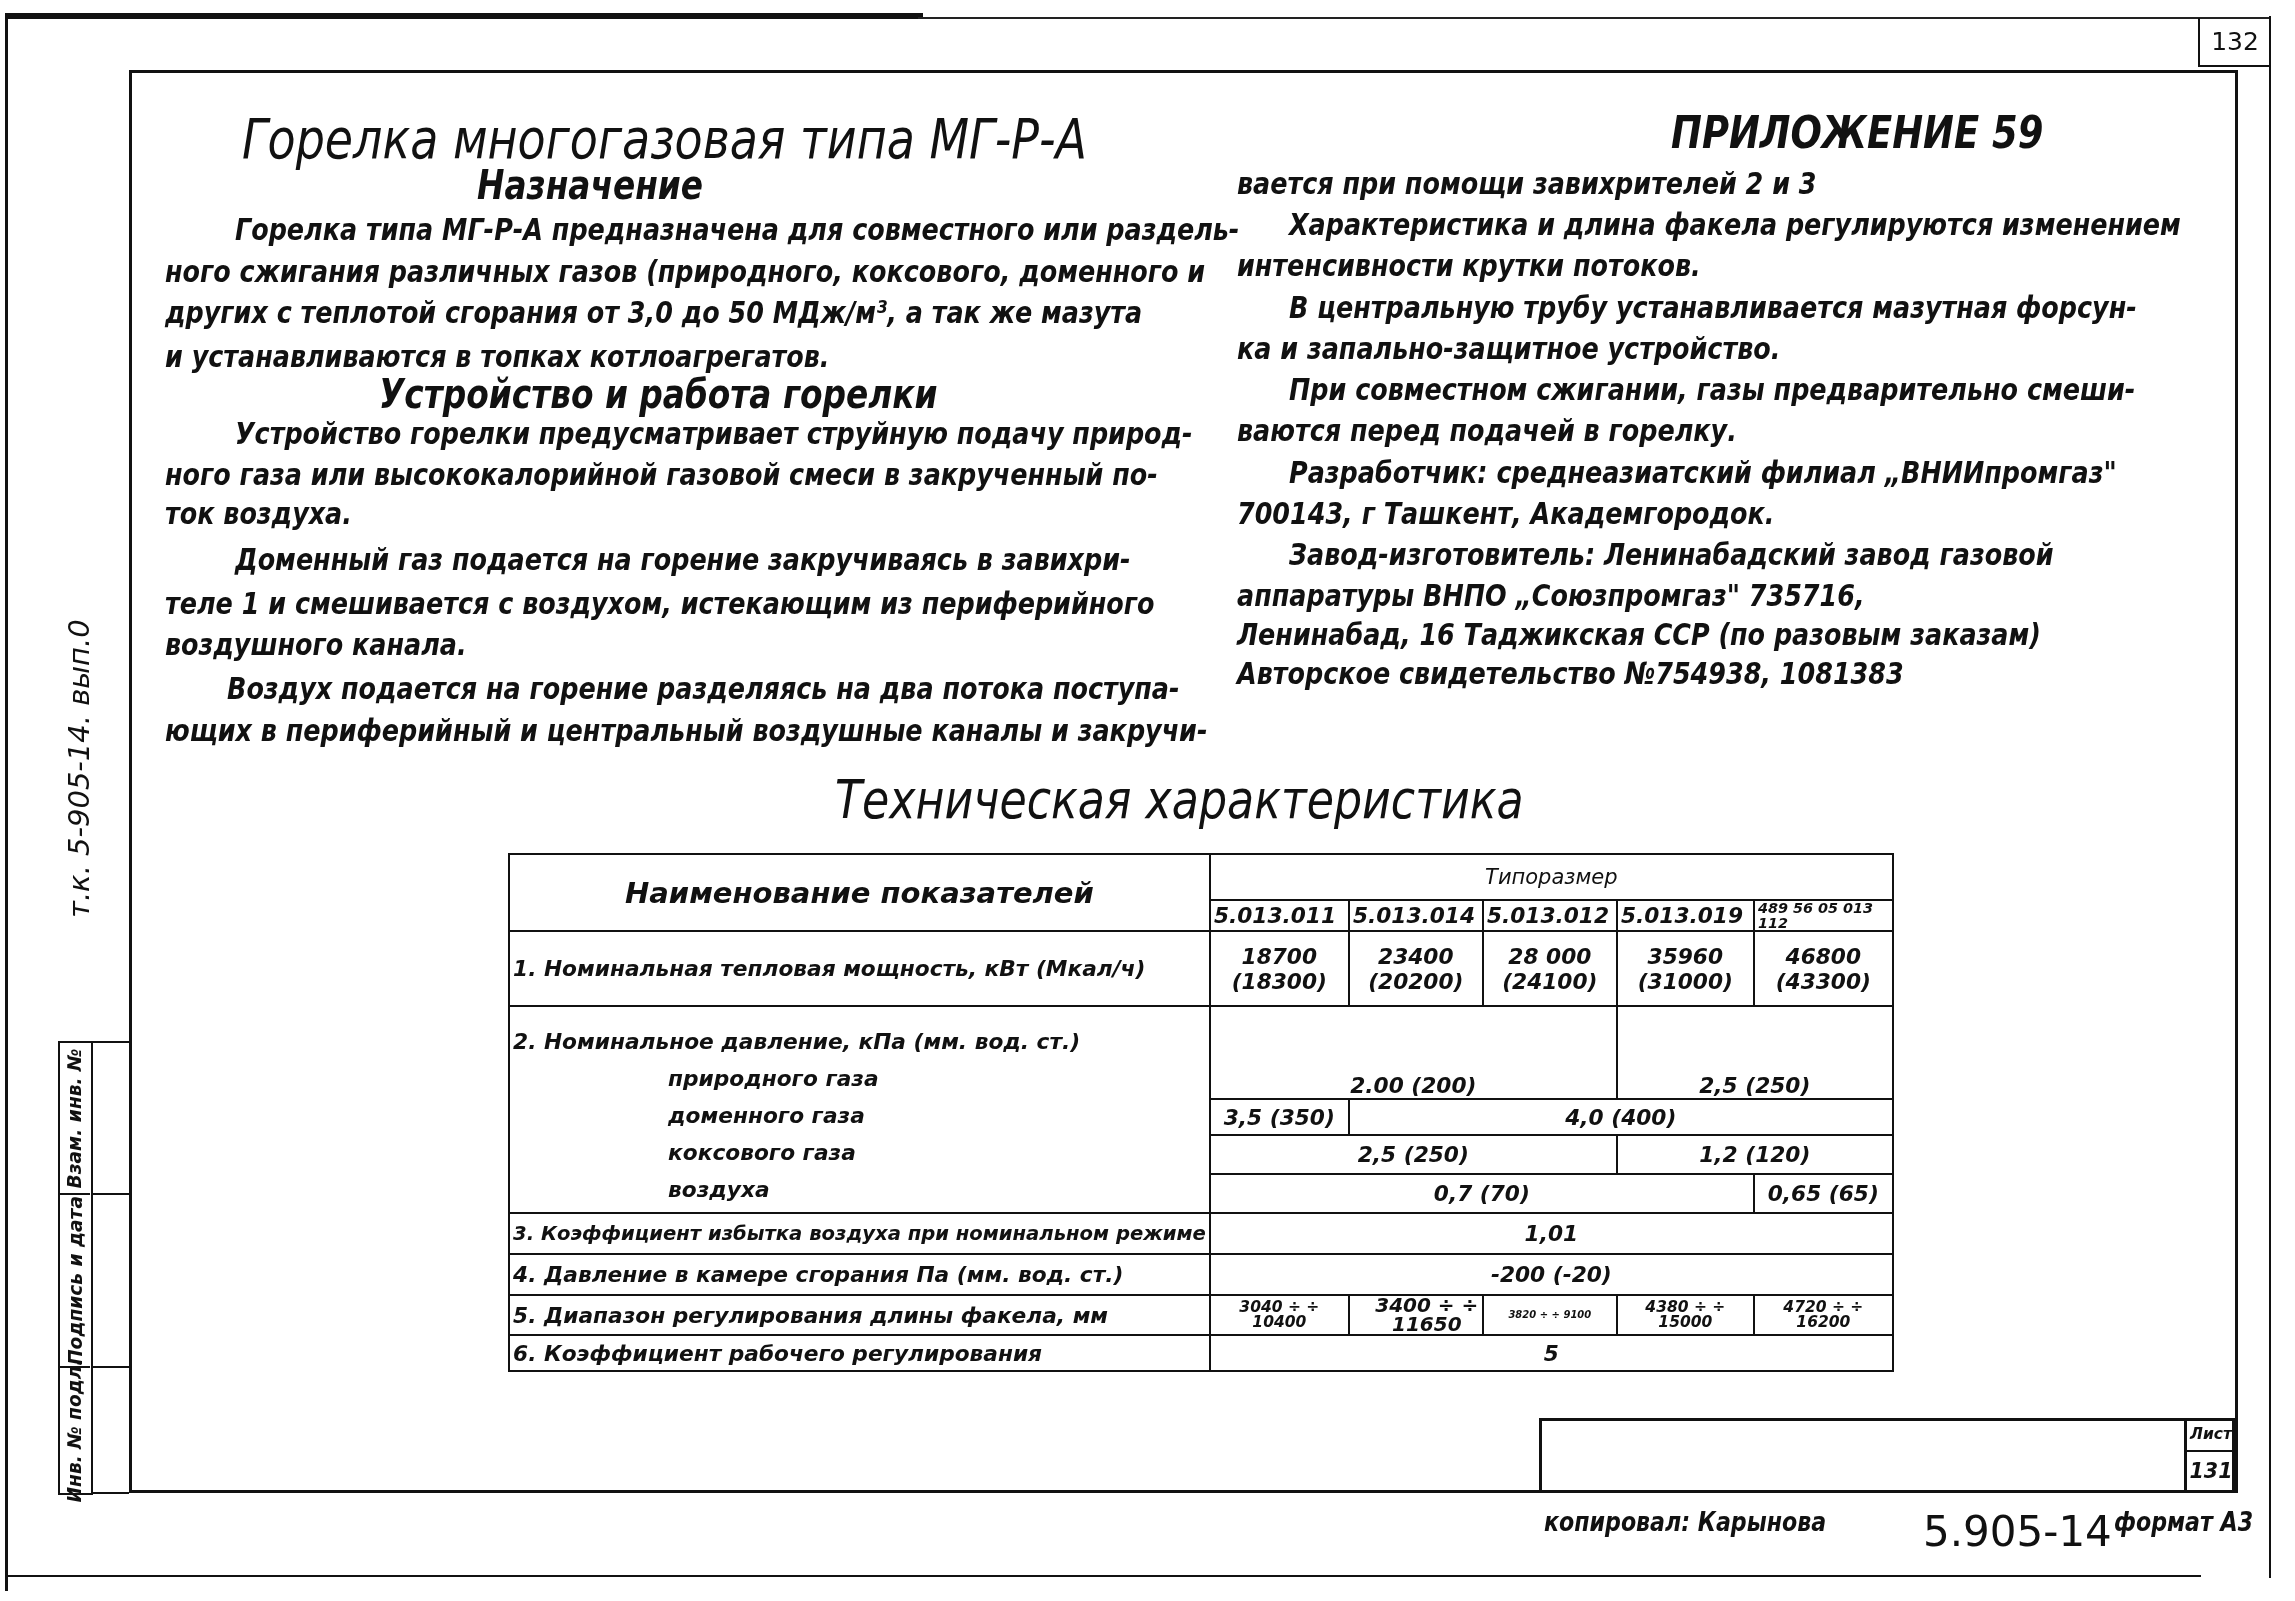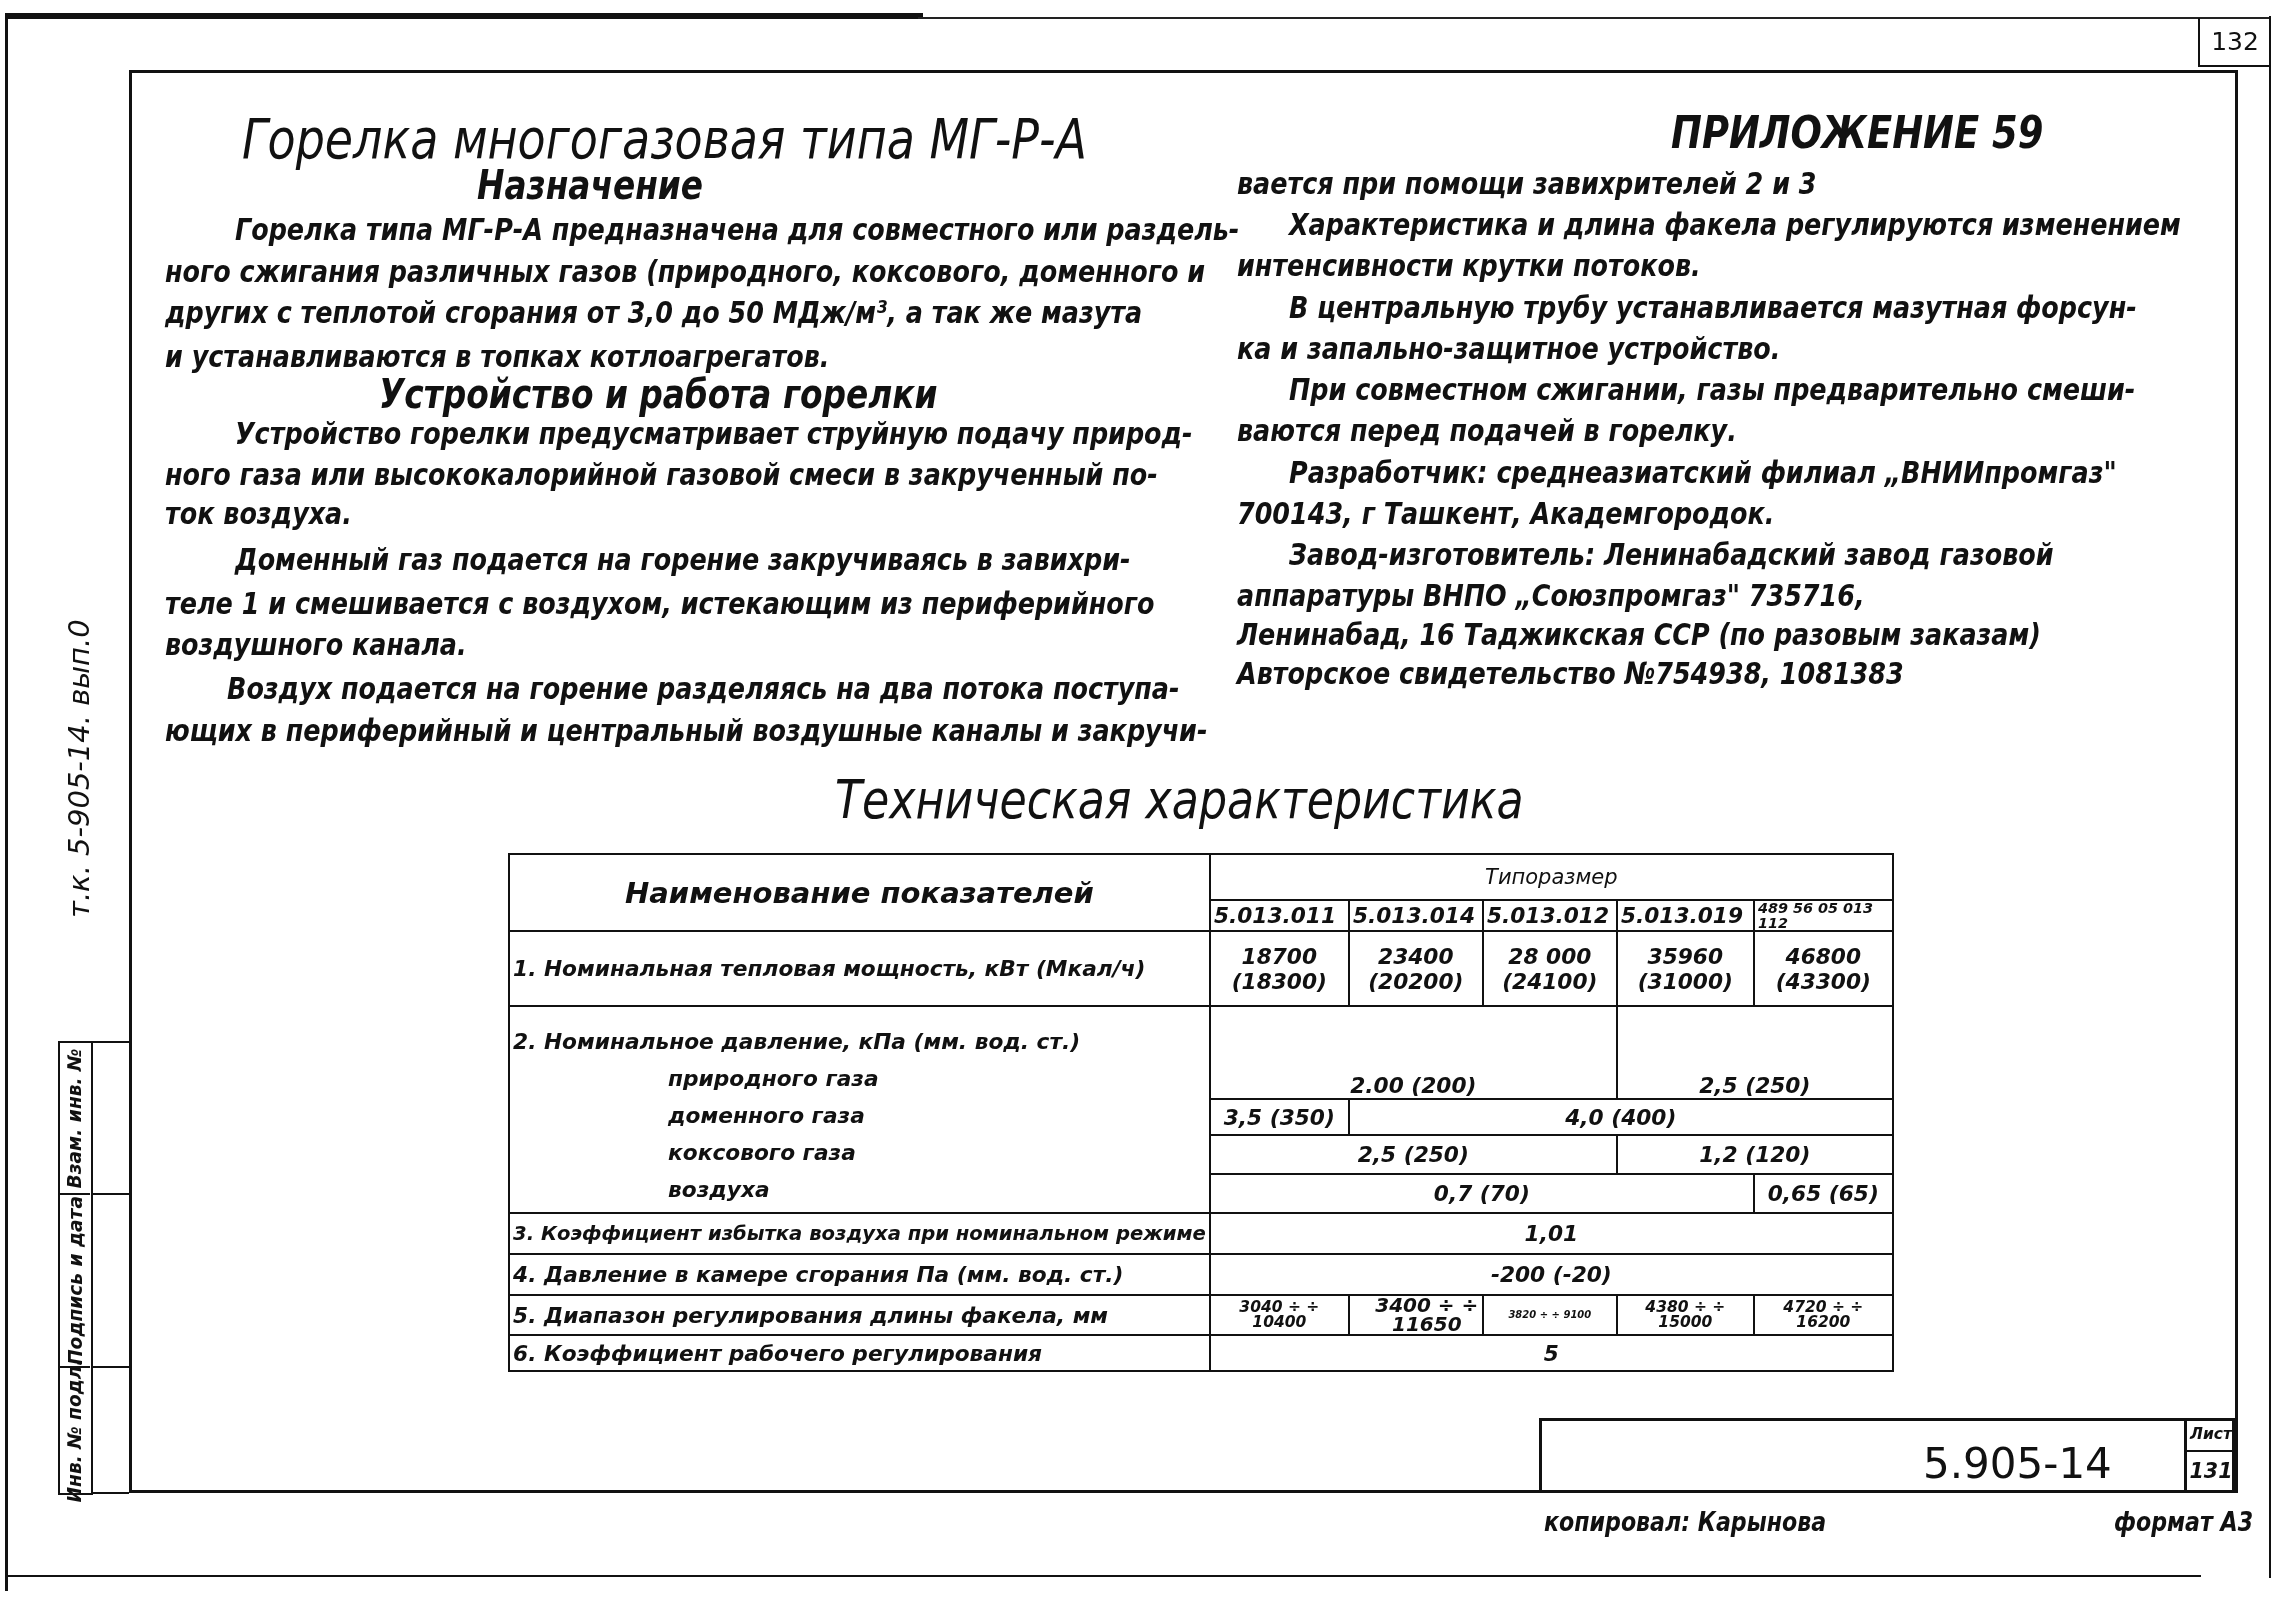--- a/index.html
+++ b/index.html
@@ -30,21 +30,21 @@
 
   .stamp { position: absolute; left: 58px; top: 1041px; width: 35px; height: 454px; border: 2.6px solid #111; box-sizing: border-box; }
   .stamp-cell { position: absolute; left: 0; width: 30px; border-bottom: 2.6px solid #111; box-sizing: border-box; display:flex; align-items:center; justify-content:center; }
   .stamp-cell span { transform: rotate(-90deg); white-space: nowrap; font-size: 18.6px; font-style: italic; font-weight: bold; }
   .stamp-col2 { position: absolute; left: 93px; top: 1041px; width: 36px; height: 454px; border-right: 0; }
   .stamp-col2 div { position: absolute; left: 0; width: 36px; border-top: 2.6px solid #111; }
 
   .side-note { position: absolute; left: 62px; top: 918px; transform: rotate(-90deg); transform-origin: left top; font-size: 29px; font-style: italic; white-space: nowrap; }
 
   .titleblock { position: absolute; left: 1539px; top: 1418px; width: 696px; height: 75px; border: 3.6px solid #111; border-bottom: 0; box-sizing: border-box; }
-  .doc-code { position: absolute; left: 1923px; top: 1439px; font-size: 42px; font-family: "DejaVu Sans", sans-serif; font-weight: normal; }
+  .doc-code { position: absolute; left: 1923px; top: 1507px; font-size: 42px; font-family: "DejaVu Sans", sans-serif; font-weight: normal; }
   .sheet-box { position: absolute; left: 2184px; top: 1418px; width: 52px; height: 75px; border-left: 3.1px solid #111; box-sizing: border-box; }
   .sheet-label { position: absolute; left: 0; top: 0; width: 48px; height: 32px; border-bottom: 2.6px solid #111; font-size: 15.5px; display:flex; align-items:center; justify-content:center; font-style: italic; font-weight: bold; }
   .sheet-num { position: absolute; left: 0; top: 35px; width: 48px; height: 36px; font-size: 20.6px; display:flex; align-items:center; justify-content:center; font-style: italic; font-weight: bold; }
   .copier { position: absolute; left: 1544px; top: 1506px; font-size: 27px; }
   .format { position: absolute; left: 2114px; top: 1506px; font-size: 27px; }
 </style>
 </head>
 <body>
 
 <div class="outer-top"></div>

